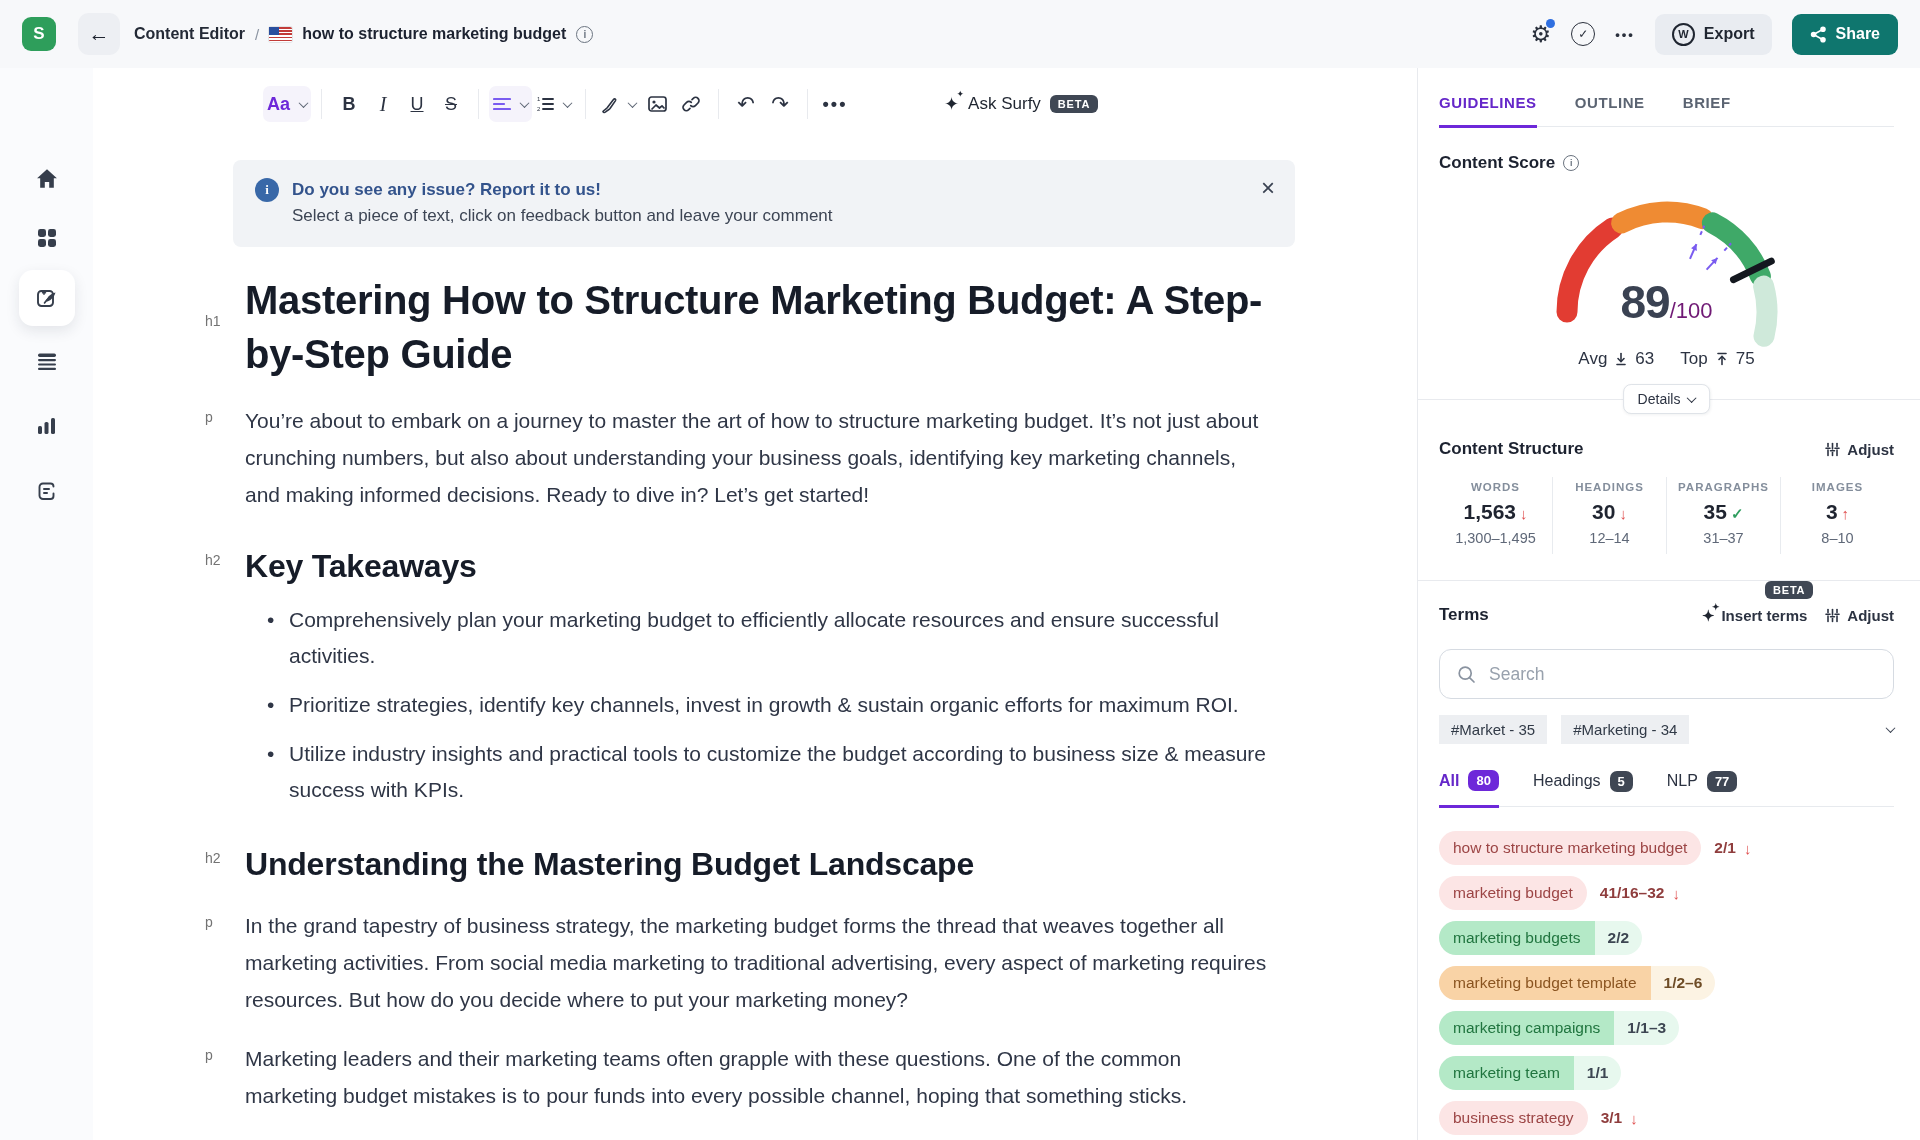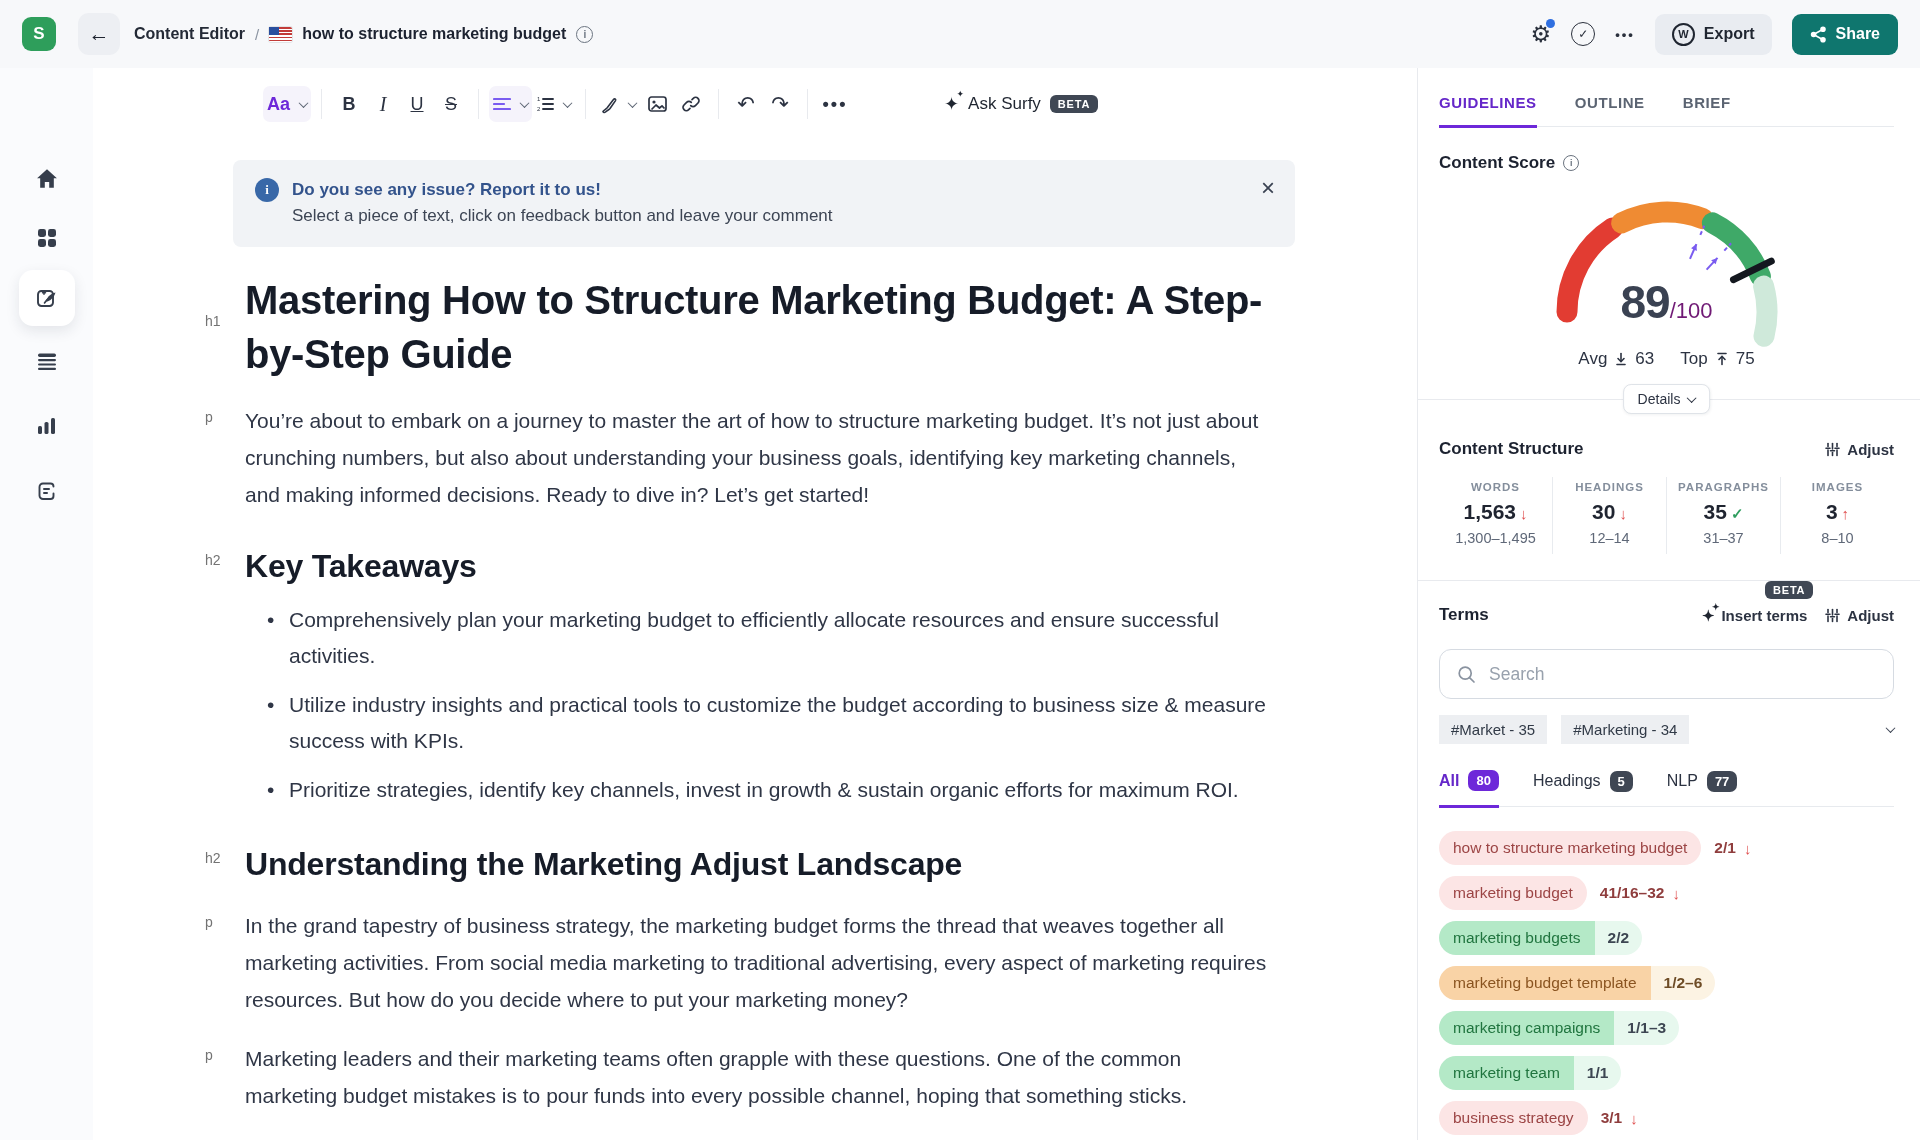--- a/index.html
+++ b/index.html
@@ -315,26 +315,26 @@
       <div class="block">
         <span class="gutter">p</span>
         <p class="intro">You’re about to embark on a journey to master the art of how to structure marketing budget. It’s not just about crunching numbers, but also about understanding your business goals, identifying key marketing channels, and making informed decisions. Ready to dive in? Let’s get started!</p>
       </div>
       <div class="block kt">
         <span class="gutter">h2</span>
         <h2 class="doc-h2">Key Takeaways</h2>
       </div>
       <ul class="doc-list">
         <li>Comprehensively plan your marketing budget to efficiently allocate resources and ensure successful activities.</li>
+        <li>Prioritize strategies, identify key channels, invest in growth &amp; sustain organic efforts for maximum ROI.</li>
         <li>Utilize industry insights and practical tools to customize the budget according to business size &amp; measure success with KPIs.</li>
-        <li>Prioritize strategies, identify key channels, invest in growth &amp; sustain organic efforts for maximum ROI.</li>
       </ul>
       <div class="block und">
         <span class="gutter">h2</span>
-        <h2 class="doc-h2">Understanding the Marketing Adjust Landscape</h2>
+        <h2 class="doc-h2">Understanding the Mastering Budget Landscape</h2>
       </div>
       <div class="block">
         <span class="gutter">p</span>
         <p class="p2">In the grand tapestry of business strategy, the marketing budget forms the thread that weaves together all marketing activities. From social media marketing to traditional advertising, every aspect of marketing requires resources. But how do you decide where to put your marketing money?</p>
       </div>
       <div class="block">
         <span class="gutter">p</span>
         <p class="p3">Marketing leaders and their marketing teams often grapple with these questions. One of the common marketing budget mistakes is to pour funds into every possible channel, hoping that something sticks.</p>
       </div>
     </div>

